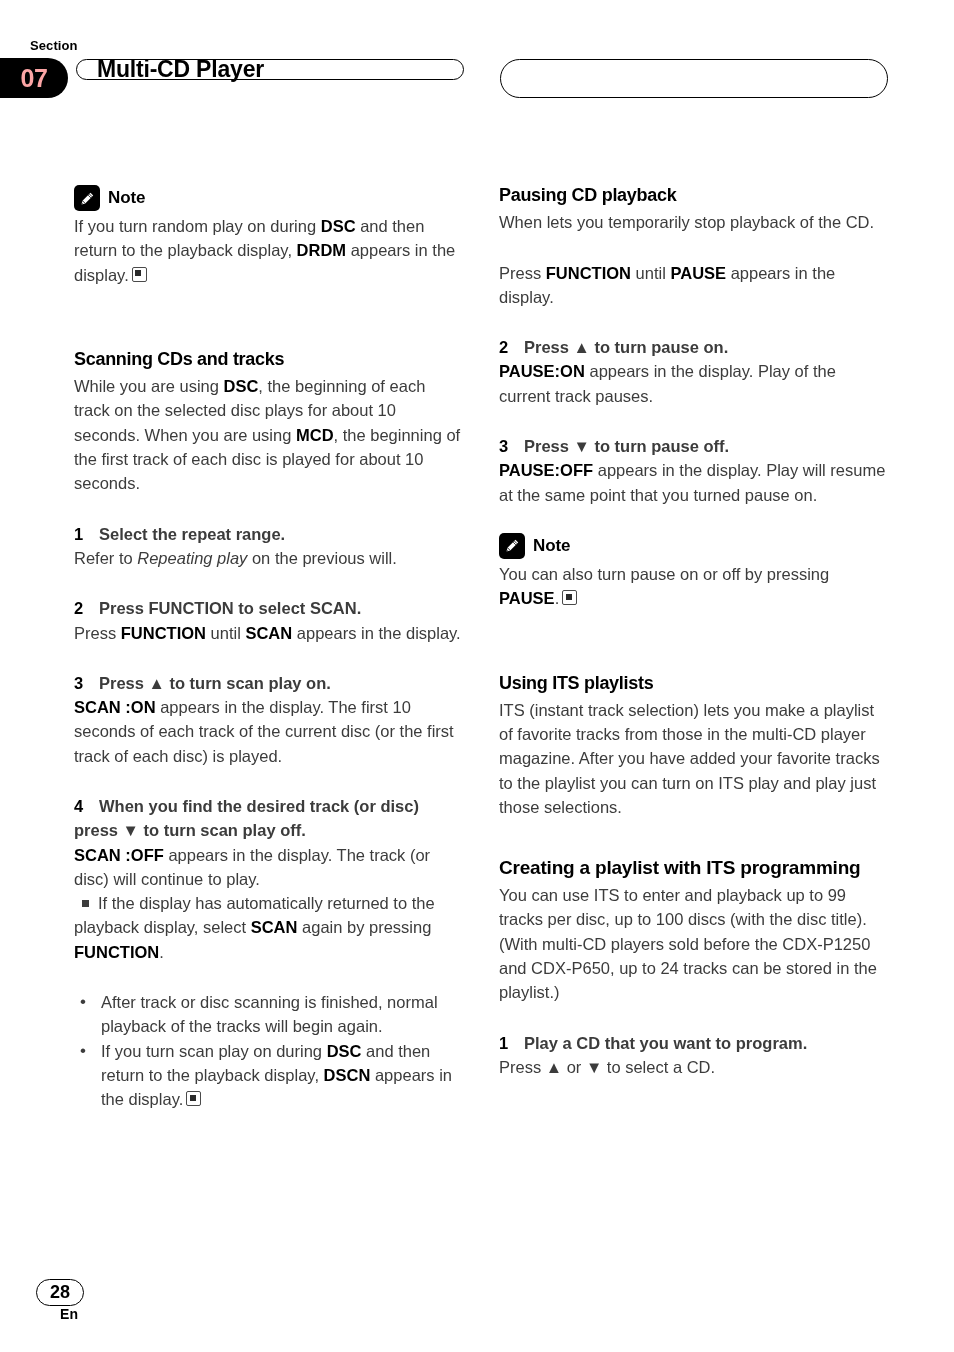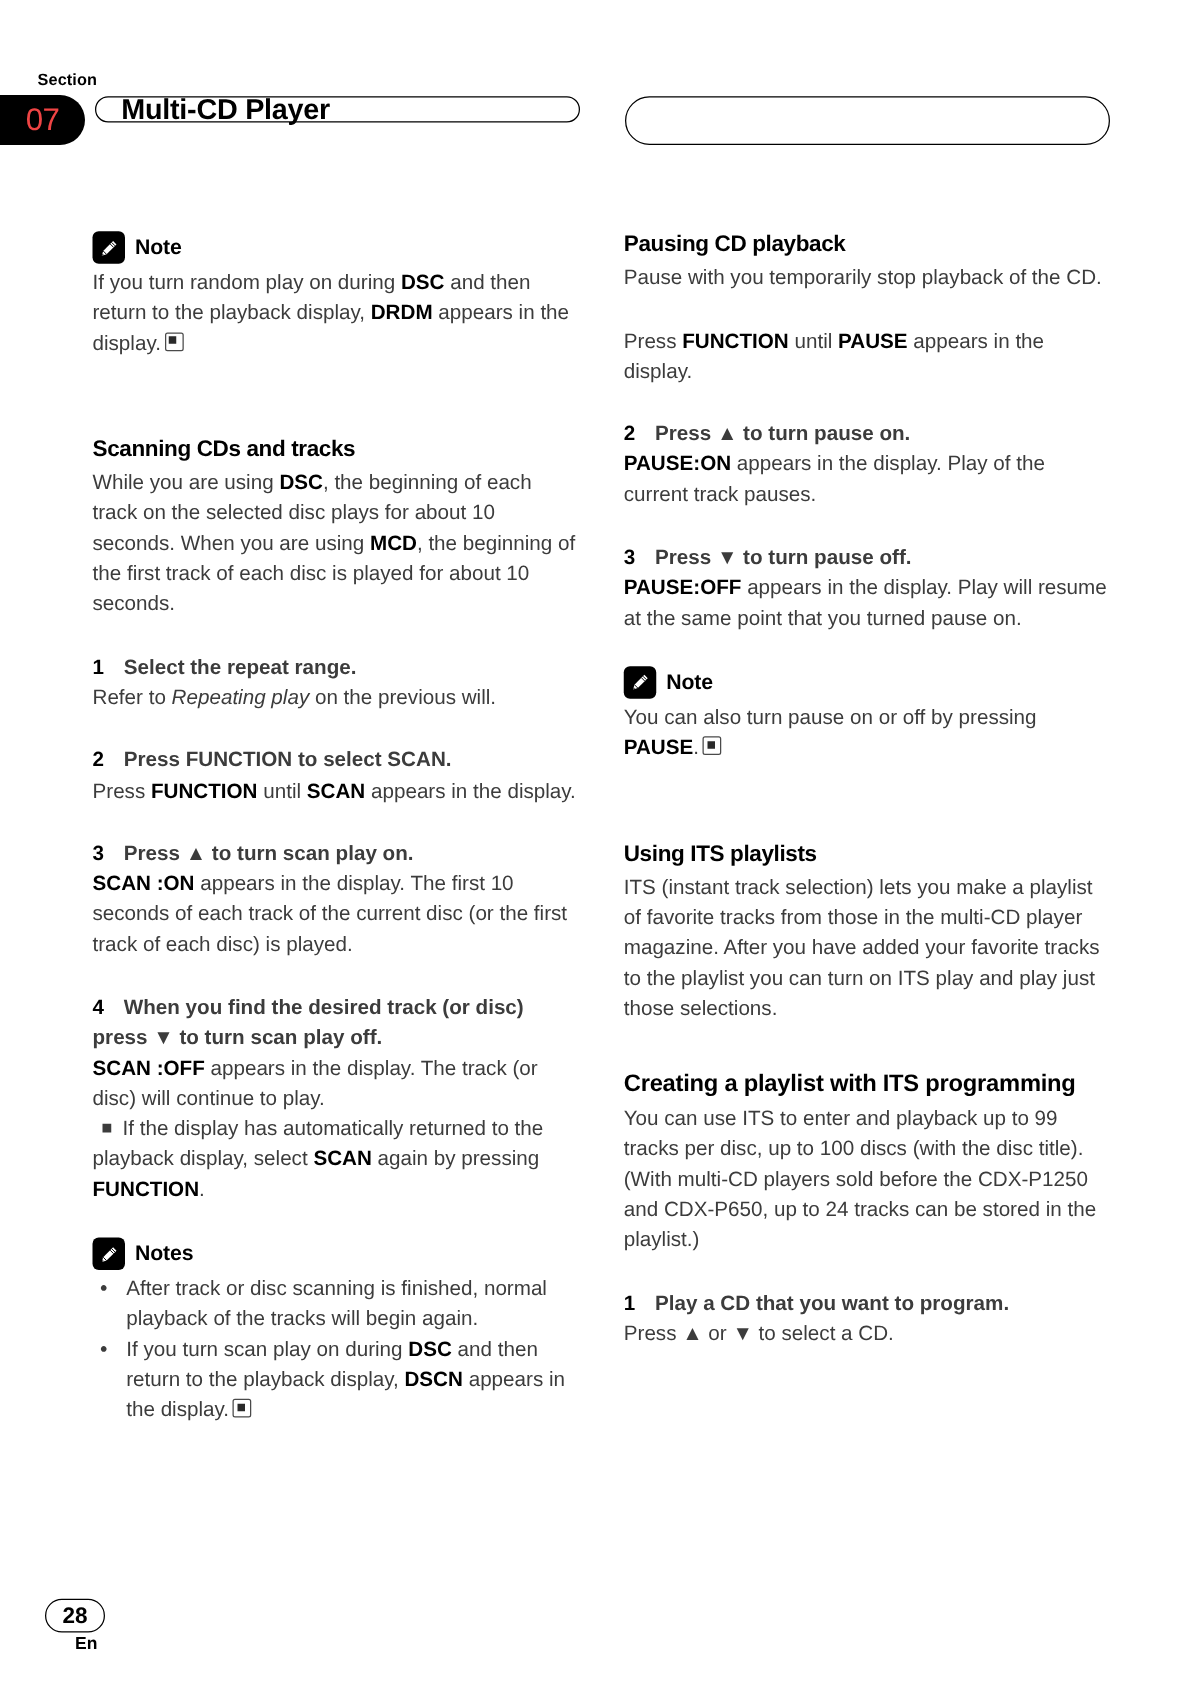--- a/index.html
+++ b/index.html
@@ -13,44 +13,44 @@
     position: relative;
     font-family: "Liberation Sans", sans-serif;
     color: #3c3c3c;
     overflow: hidden;
   }
 
   
   .header {
     position: absolute;
     left: 0;
-    top: 56px;
+    top: 38px;
     width: 954px;
     height: 62px;
   }
   .section-label {
     position: absolute;
     left: 30px;
     top: 0px;
     font-size: 13px;
     font-weight: bold;
     color: #000;
     letter-spacing: 0.1px;
   }
   .section-badge {
     position: absolute;
     left: 0;
     top: 20px;
     width: 68px;
     height: 40px;
     background: #000;
     border-radius: 0 20px 20px 0;
-    color: #ef4444;
+    color: #fca5a5;
     font-size: 25px;
-    font-weight: normal;
+    font-weight: bold;
     display: flex;
     align-items: center;
     justify-content: center;
     letter-spacing: -0.5px;
   }
   .title-pill {
     position: absolute;
     left: 76px;
     top: 21px;
     width: 388px;
@@ -305,44 +305,32 @@
 
   <div>
     <p class="step step-head"><span class="num">4</span><span>When you find the desired track (or disc) press ▼ to turn scan play off.</span></p>
     <p class="body"><b>SCAN :OFF</b><span> appears in the display. The track (or disc) will continue to play.</span></p>
     <p class="sqitem"><span class="sq-indent"></span><span class="sq-bullet"></span><span>If the display has automatically returned to the playback display, select </span><b>SCAN</b><span> again by pressing </span><b>FUNCTION</b><span>.</span></p>
   </div>
 
   <div class="gap-md"></div>
 
   <div>
-    <div class="note-head">
-      <span class="note-icon">
-        <svg width="17" height="17" viewBox="0 0 24 24" aria-hidden="true">
-          <path d="M3.5 20.5 L5 15.2 L16.2 4 L20 7.8 L8.8 19 Z" fill="#ffffff"></path>
-          <path d="M5 15.2 L8.8 19" stroke="#000" stroke-width="1.1" fill="none"></path>
-          <path d="M14.6 5.6 L18.4 9.4" stroke="#000" stroke-width="1.1" fill="none"></path>
-          <path d="M12.9 7.3 L16.7 11.1" stroke="#000" stroke-width="1.1" fill="none"></path>
-          <path d="M3.5 20.5 L5.6 19.6 L4.4 18.4 Z" fill="#000"></path>
-        </svg>
-      </span>
-      <span class="note-title">Notes</span>
-    </div>
     <ul class="dots">
       <li><span class="dotmark">•</span><span>After track or disc scanning is finished, normal playback of the tracks will begin again.</span></li>
       <li><span class="dotmark">•</span><span>If you turn scan play on during </span><b>DSC</b><span> and then return to the playback display, </span><b>DSCN</b><span> appears in the display.</span><span class="endmark"></span></li>
     </ul>
   </div>
 
 </div>
 
 <div class="col col-right">
 
   <h1 class="sec">Pausing CD playback</h1>
-  <p class="body">Pause with you temporarily stop playback of the CD.</p>
+  <p class="body">When lets you temporarily stop playback of the CD.</p>
 
   <div class="gap-md"></div>
 
   <div>
     <p class="body"><span>Press </span><b>FUNCTION</b><span> until </span><b>PAUSE</b><span> appears in the display.</span></p>
   </div>
 
   <div class="gap-md"></div>
 
   <div>

